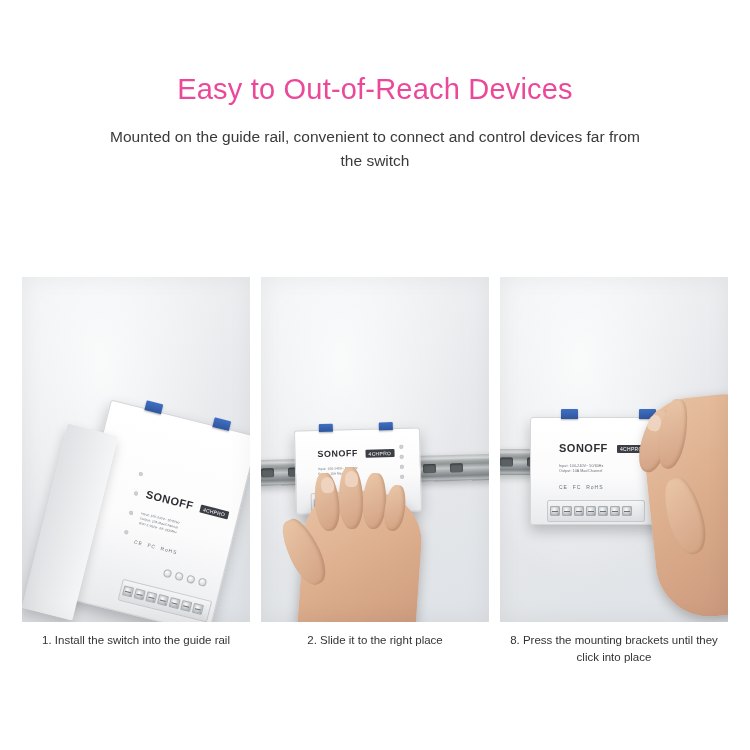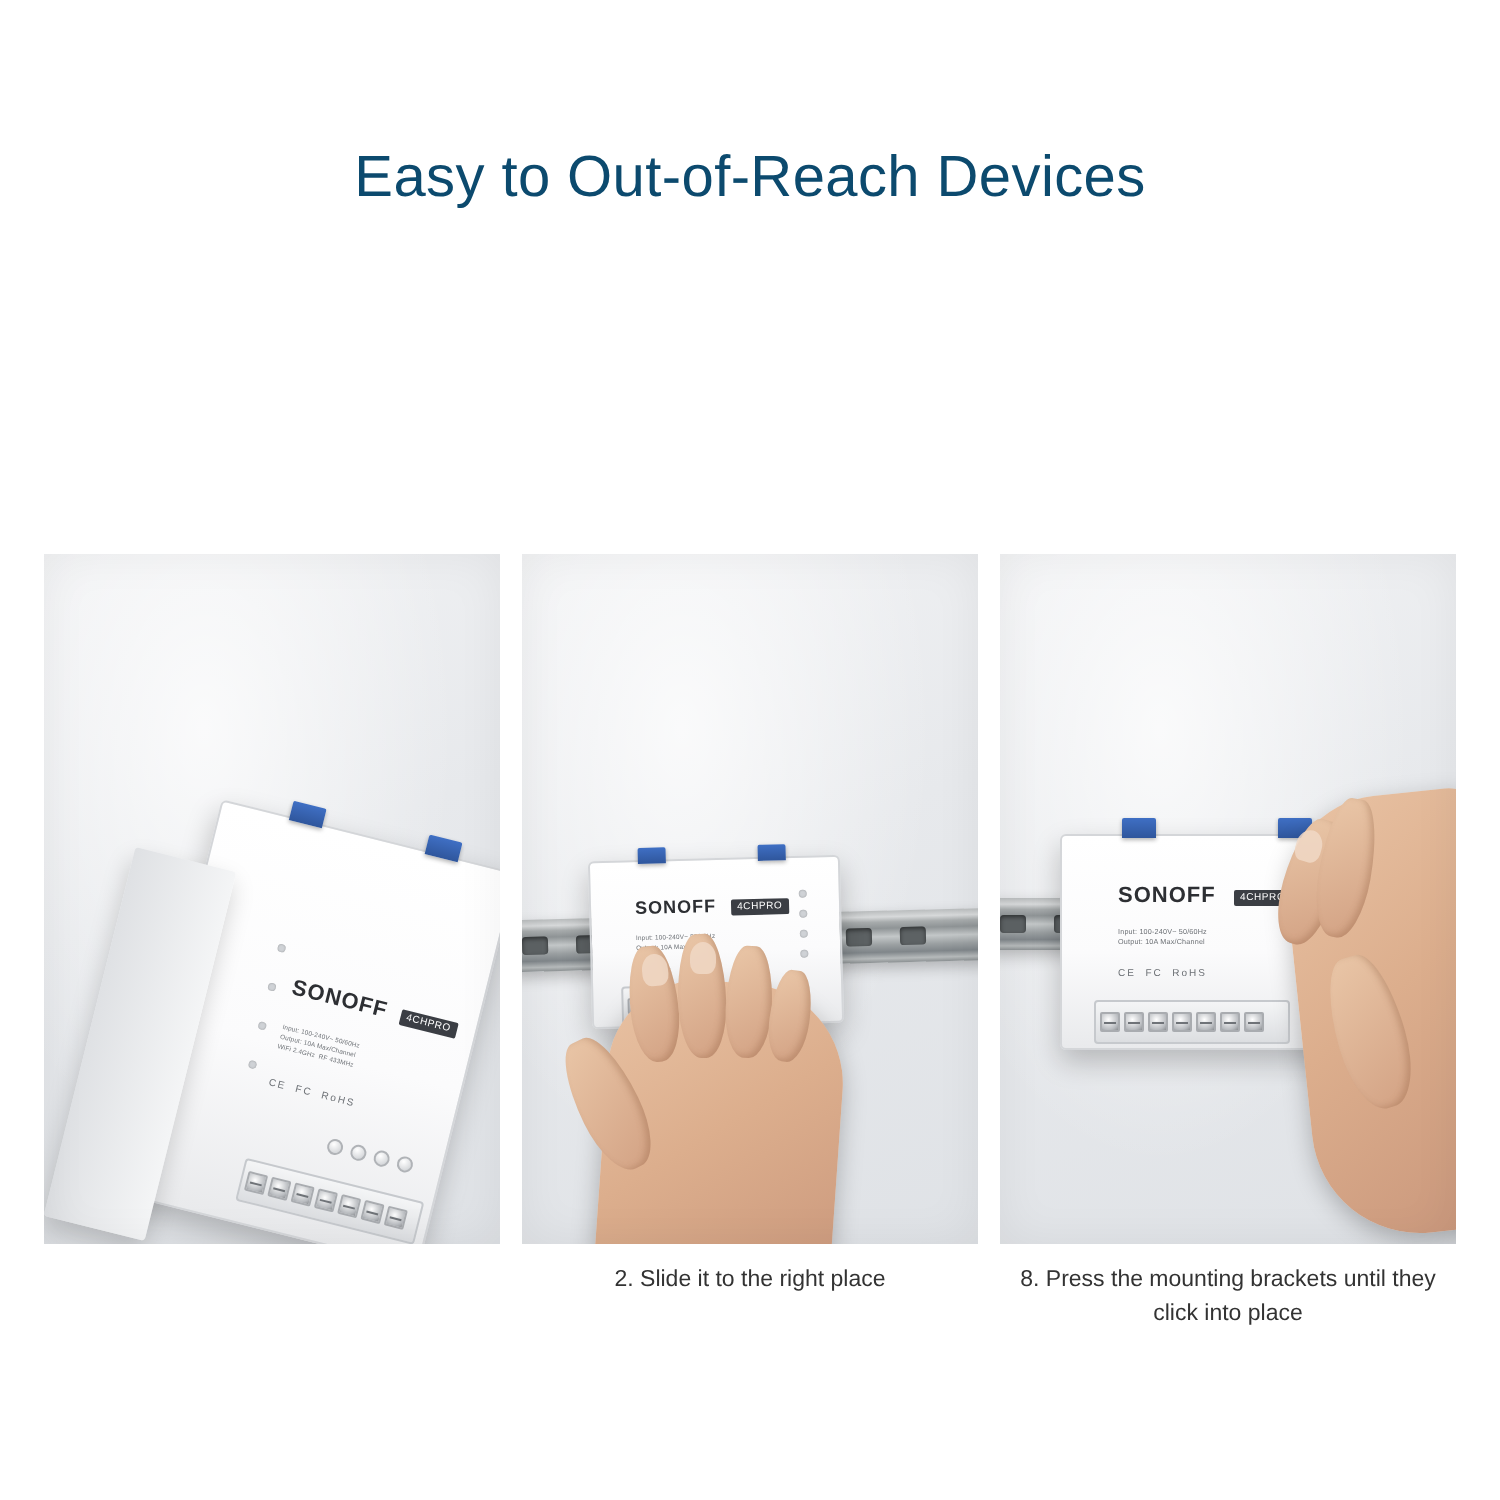--- a/index.html
+++ b/index.html
@@ -25,21 +25,21 @@
 
   
   .header {
     padding-top: 72px;
     text-align: center;
   }
   .title {
     font-size: 29px;
     font-weight: 400;
     letter-spacing: 0.2px;
-    color: #0c4a6e;
+    color: #ec4899;
     line-height: 1.2;
     margin: 0;
   }
   .subtitle {
     margin: 18px auto 0 auto;
     width: 540px;
     font-size: 15.5px;
     font-weight: 400;
     line-height: 1.55;
     color: #3a3a3a;
@@ -221,20 +221,21 @@
     pointer-events: none;
   }
 </style>
 </head>
 <body>
 
 <div class="page">
 
   <div class="header">
     <h1 class="title">Easy to Out-of-Reach Devices</h1>
+    <p class="subtitle">Mounted on the guide rail, convenient to connect and control devices far from the switch</p>
   </div>
 
   <div class="panels">
 
     <div class="panel">
       <div class="photo">
         <div class="wall"></div>
         <div class="wall-shadow"></div>
 
         <div class="device" style="left:62px; top:138px; width:150px; height:202px; transform:rotate(14deg); transform-origin:center;">
@@ -270,20 +271,21 @@
           </div>
         </div>
 
         <div style="position:absolute; left:22px; top:150px; width:52px; height:190px;
                     background:linear-gradient(to right,#dfe1e4,#f4f5f6);
                     transform:rotate(14deg); border-radius:2px;
                     box-shadow:0 6px 12px rgba(0,0,0,0.18);"></div>
 
         <div class="panel-edge-shadow"></div>
       </div>
+      <div class="caption">1. Install the switch into the guide rail</div>
     </div>
 
     <div class="panel">
       <div class="photo">
         <div class="wall"></div>
         <div class="wall-shadow"></div>
 
         <div class="rail" style="left:-6px; top:180px; width:244px; height:26px; transform:rotate(-1.5deg);">
           <div class="rail-holes">
             <div class="rail-hole"></div>

